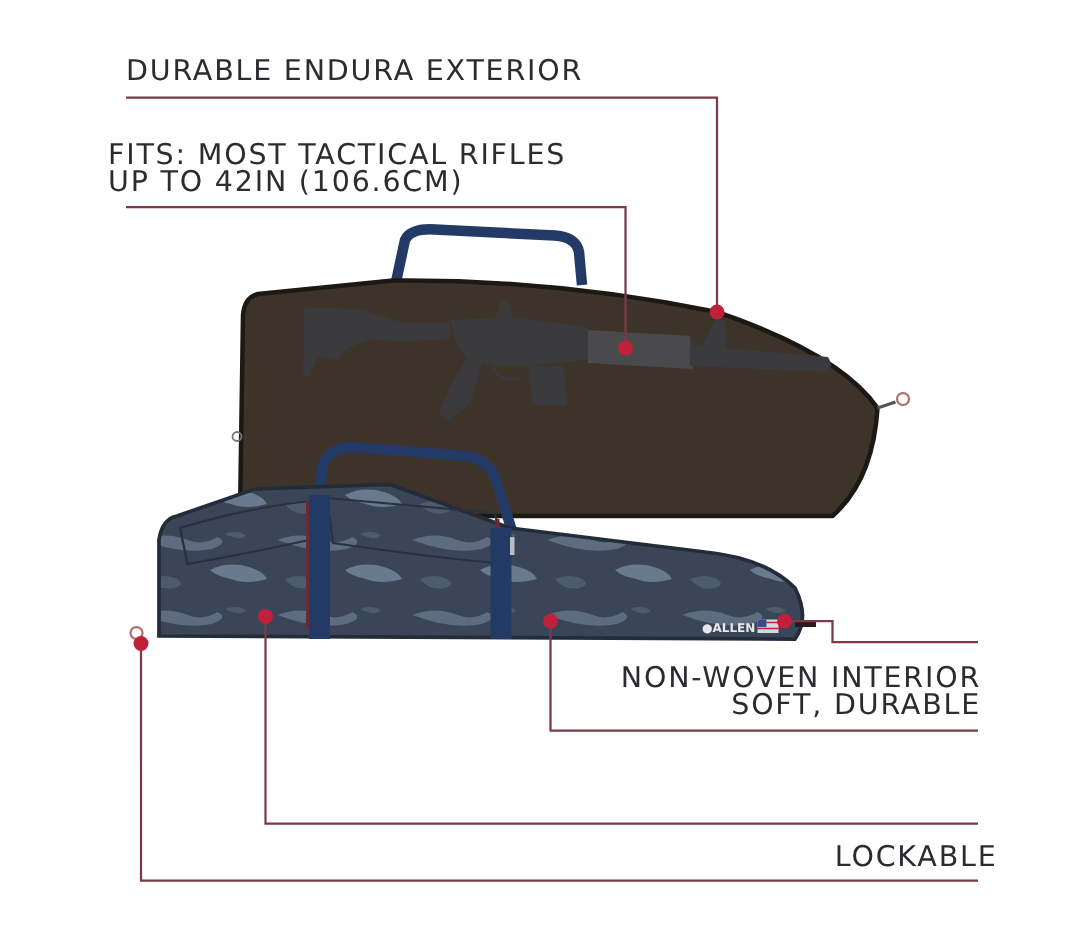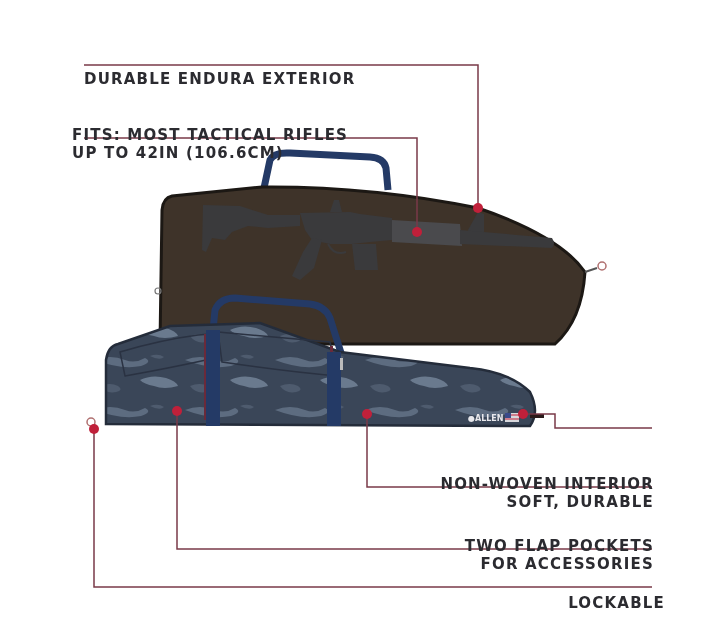--- a/index.html
+++ b/index.html
@@ -1,28 +1,27 @@
 <!DOCTYPE html>
 <html><head>
   <meta charset="utf-8">
   <style>
     html, body { margin: 0; padding: 0; background: #ffffff; }
     body { width: 725px; height: 633px; position: relative; overflow: hidden; font-family: "DejaVu Sans", sans-serif; }
     .stage { position: absolute; left: 0; top: 0; width: 725px; height: 633px; }
     .label {
       position: absolute;
       font-family: "DejaVu Sans", sans-serif;
-      font-weight: bold;
+      font-weight: normal;
       color: #2b2b30;
       text-transform: uppercase;
       letter-spacing: 1.2px;
-      font-size: 15px;
+      font-size: 19px;
       line-height: 18px;
       white-space: nowrap;
-      margin-top: 32px;
     }
     .label.right { text-align: right; }
     .label span { display: block; }
     svg.art { position: absolute; left: 0; top: 0; }
   </style>
 </head>
 <body>
 
 <div class="stage">
 
@@ -126,22 +125,18 @@
     <span>FITS: MOST TACTICAL RIFLES</span>
     <span>UP TO 42IN (106.6CM)</span>
   </div>
 
 
   <div class="label right" style="right:71px; top:443px;">
     <span>NON-WOVEN INTERIOR</span>
     <span>SOFT, DURABLE</span>
   </div>
 
-  <div class="label right" style="right:71px; top:505px;">
-    <span>TWO FLAP POCKETS</span>
-    <span>FOR ACCESSORIES</span>
-  </div>
 
   <div class="label right" style="right:60px; top:562px;">
     <span>LOCKABLE</span>
   </div>
 
 </div>
 
 </body></html>

